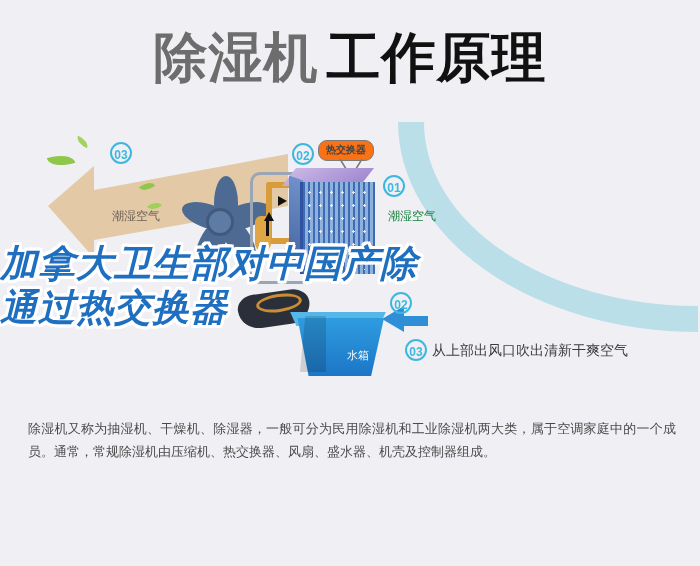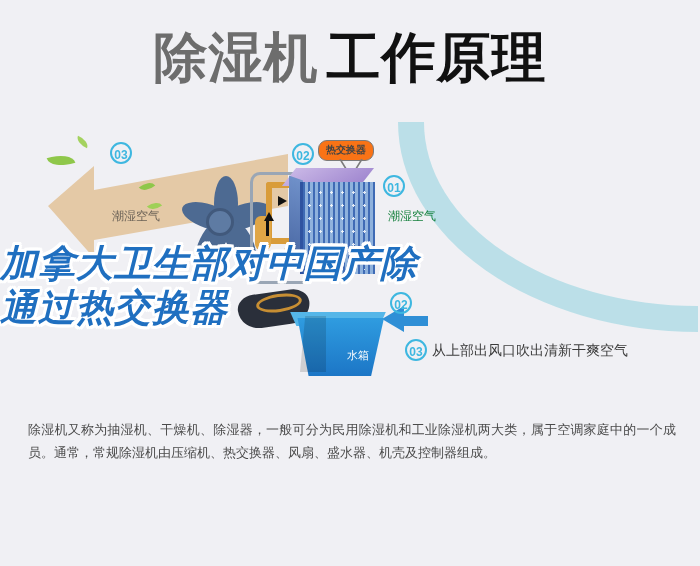--- a/index.html
+++ b/index.html
@@ -373,21 +373,21 @@
     position: absolute;
     left: 28px;
     top: 418px;
     width: 648px;
   }
   .copy p {
     margin: 0 0 12px 0;
     font-size: 13px;
     line-height: 23px;
     color: #4a4a4a;
-    font-family: Liberation Sans, sans-serif;
+    font-family: Liberation Mono, monospace;
     text-align: justify;
   }
   .copy p.p2 { margin-top: 10px; }
 </style>
 </head>
 <body>
 
 <div id="page">
 
   <div class="title-wrap">

